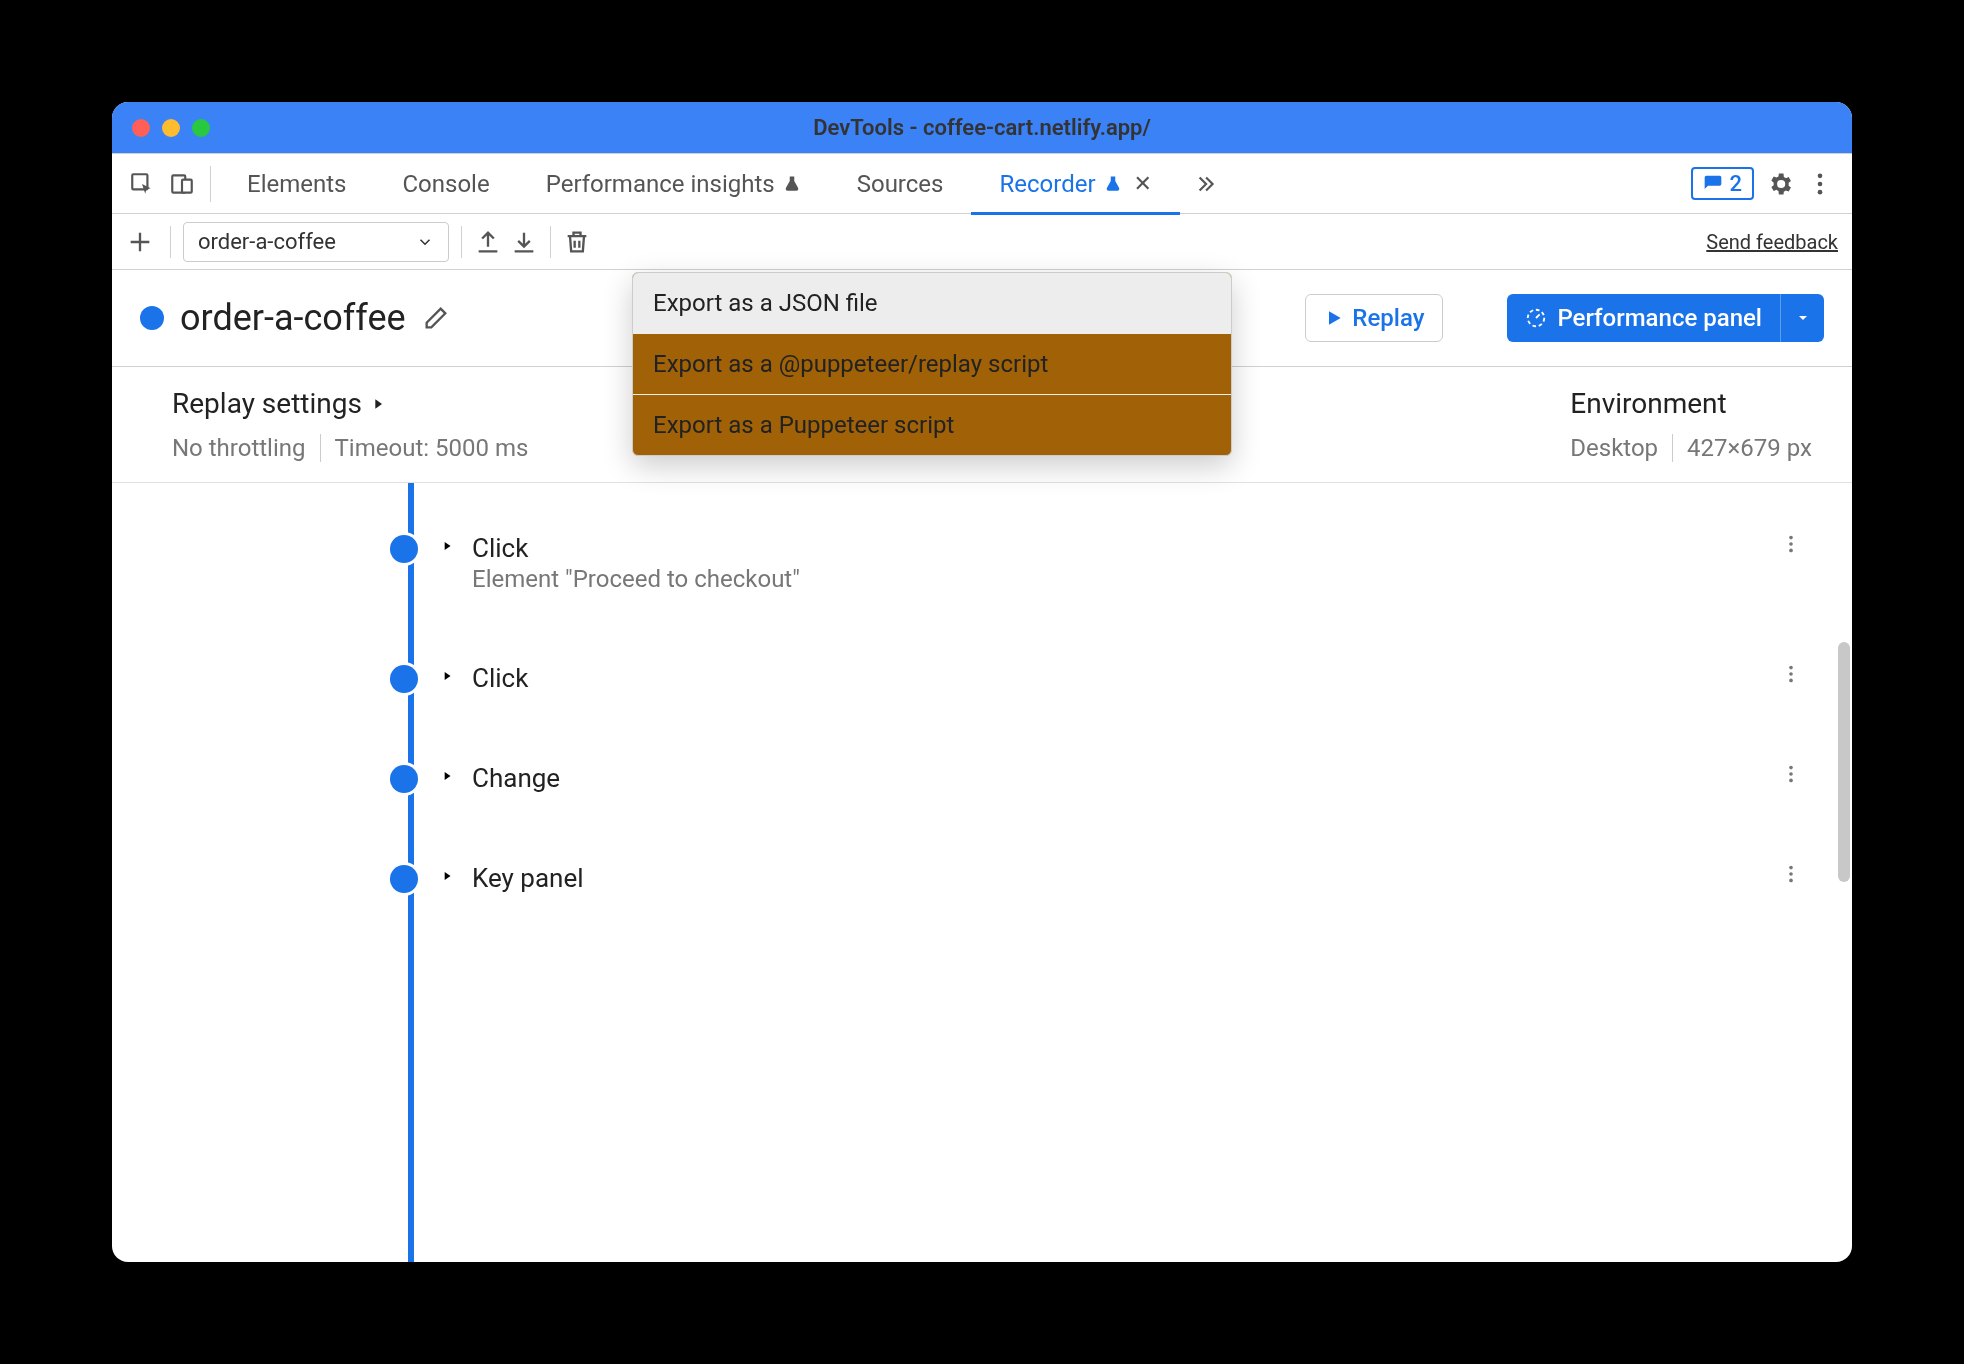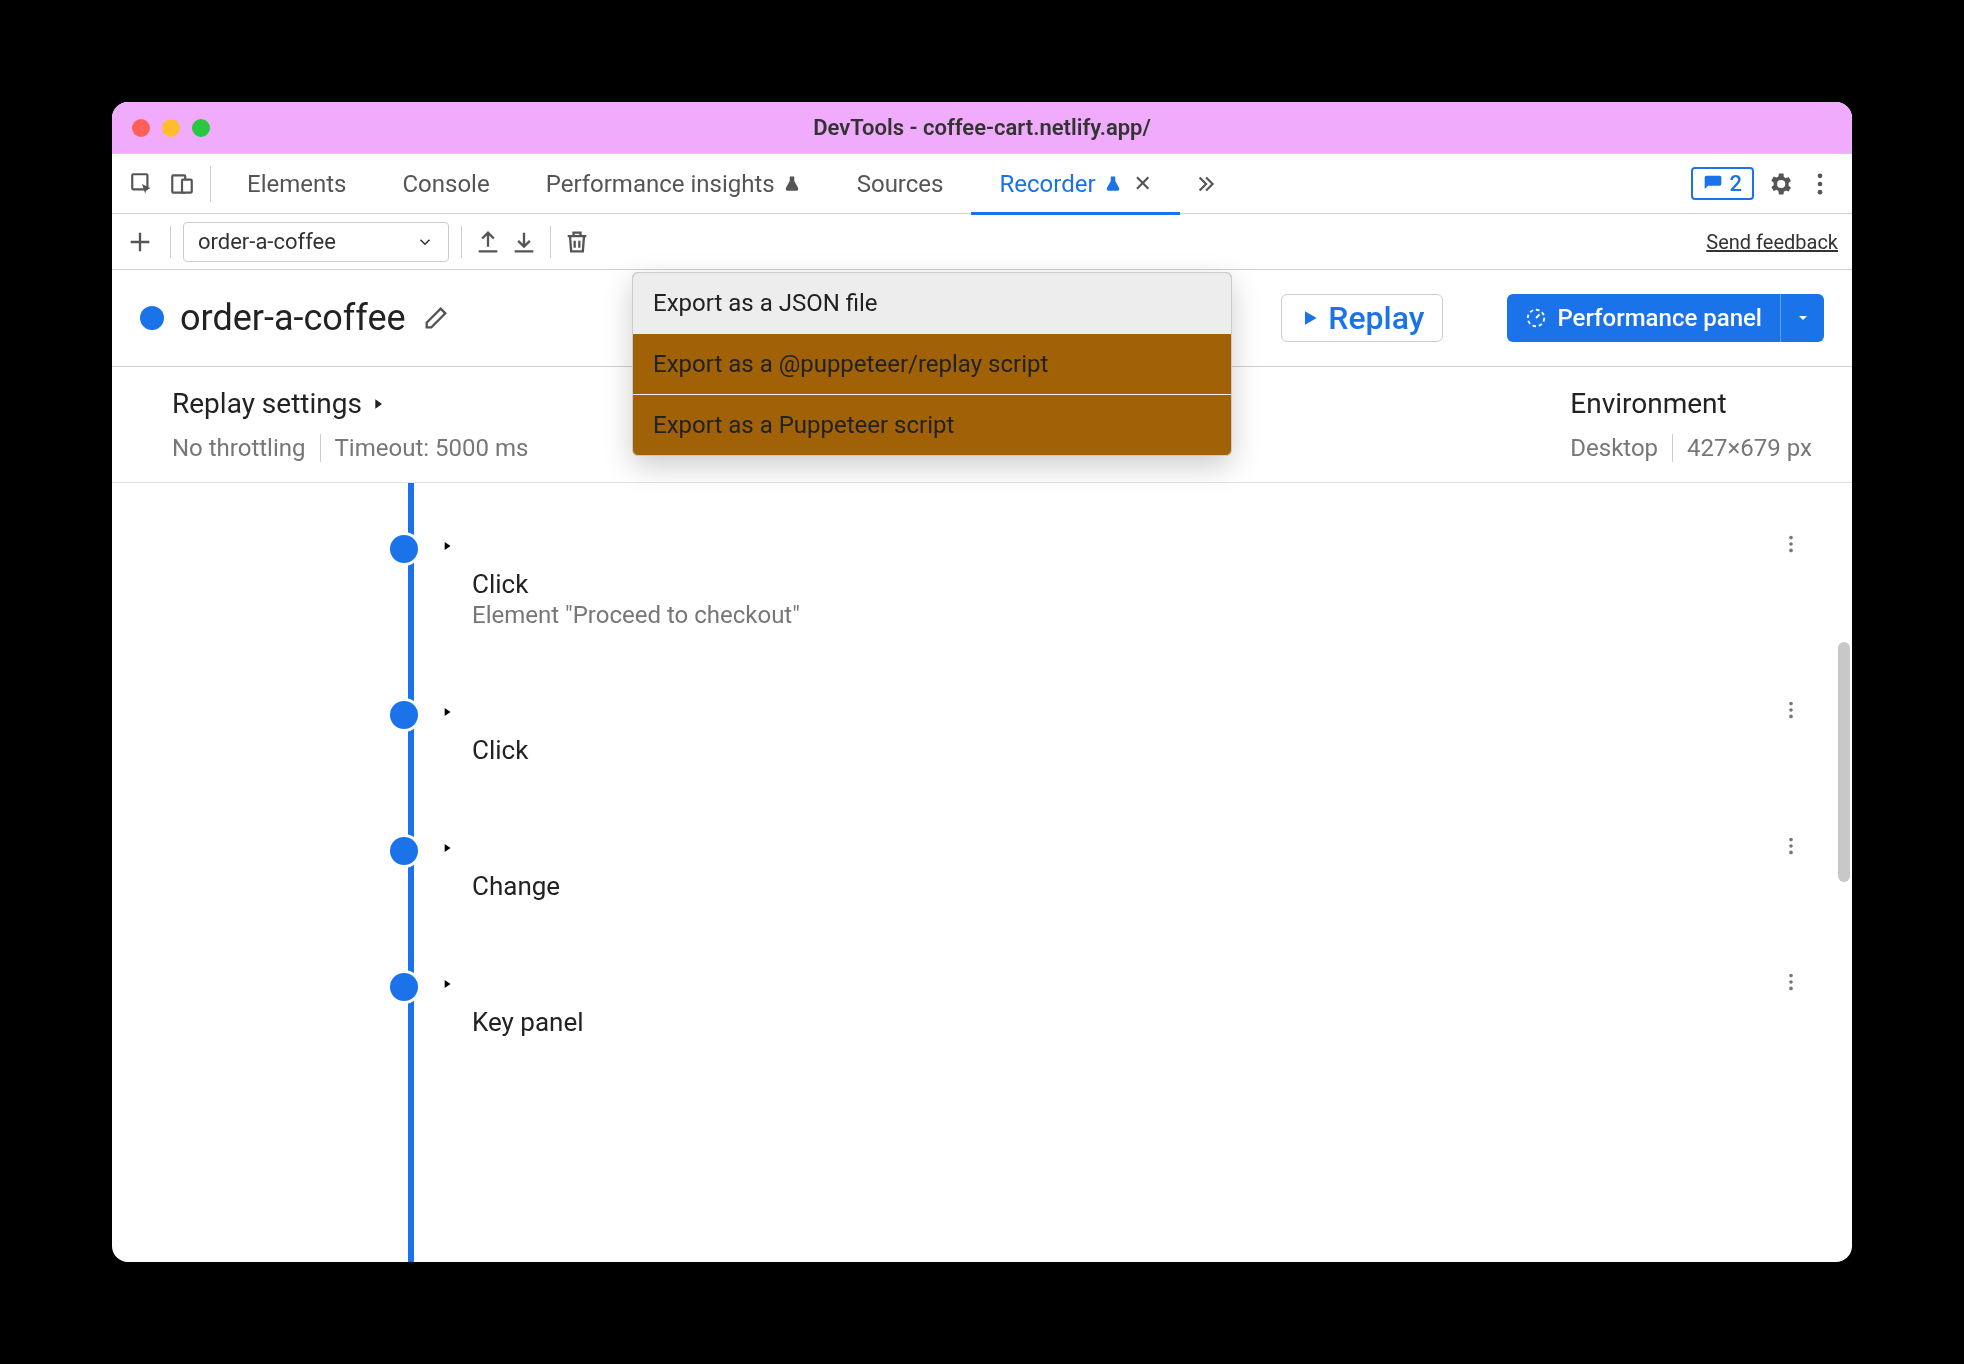--- a/index.html
+++ b/index.html
@@ -18,21 +18,21 @@
     background: #fff;
     border-radius: 16px;
     box-shadow: 0 30px 80px rgba(0,0,0,0.5);
     overflow: hidden;
     display: flex;
     flex-direction: column;
     position: relative;
   }
   .titlebar {
     height: 52px;
-    background: #f0abfc;
+    background: #3b82f6;
     border-bottom: 1px solid #d0d0d0;
     display: flex;
     align-items: center;
     position: relative;
   }
   .traffic-lights {
     display: flex;
     gap: 12px;
     padding-left: 20px;
   }
@@ -173,21 +173,21 @@
     display: flex;
     align-items: center;
     gap: 16px;
   }
   .replay-btn {
     border: 1px solid #ccc;
     border-radius: 6px;
     height: 48px;
     display: flex;
     align-items: center;
-    font-size: 32px;
+    font-size: 24px;
     color: #1a73e8;
     font-weight: 500;
     overflow: hidden;
   }
   .replay-btn .replay-left {
     padding: 0 18px;
     display: flex;
     align-items: center;
     gap: 8px;
   }
@@ -276,21 +276,20 @@
     margin-top: 2px;
     z-index: 1;
     box-shadow: 0 0 0 3px #fff;
   }
   .step .caret {
     margin-top: 6px;
   }
   .step .step-body {
     font-size: 26px;
     color: #222;
-    margin-top: 36px;
   }
   .step .step-sub {
     font-size: 24px;
     color: #777;
     margin-top: 2px;
   }
   .step .step-actions {
     margin-left: auto;
     color: #777;
     padding-right: 20px;

